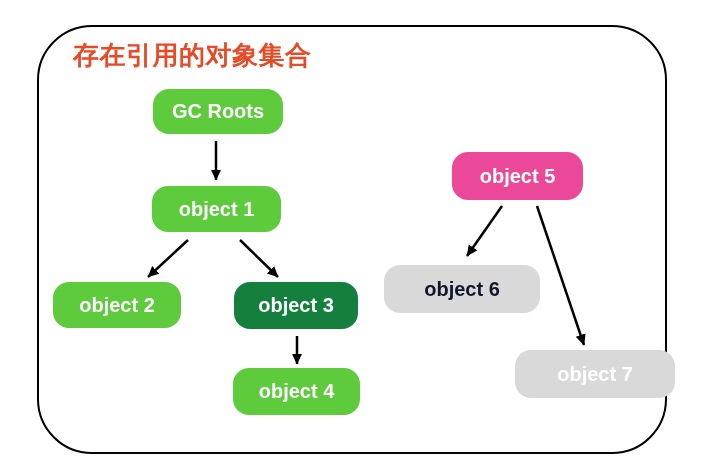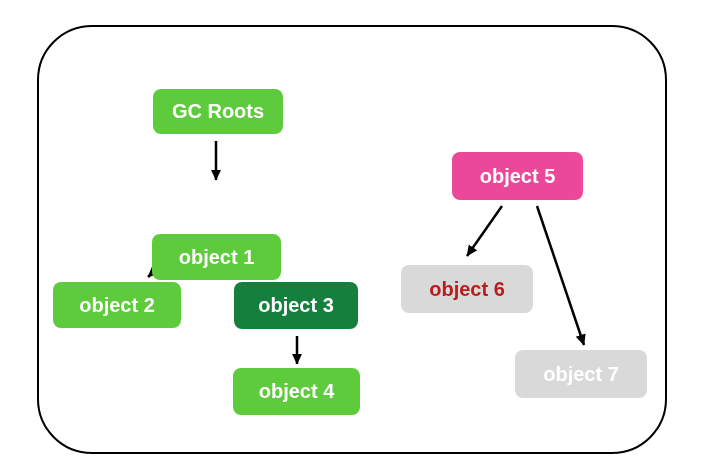--- a/index.html
+++ b/index.html
@@ -37,56 +37,57 @@
   #edge-layer {
     position: absolute;
     left: 0;
     top: 0;
     width: 702px;
     height: 476px;
     pointer-events: none;
   }
   .node {
     position: absolute;
-    border-radius: 8px;
+    border-radius: 16px;
     display: flex;
     align-items: center;
     justify-content: center;
     font-size: 20px;
     font-weight: bold;
     white-space: nowrap;
   }
 </style>
 </head>
 <body>
 
 <div class="canvas">
   <div class="frame"></div>
 
+  <div class="group-title left" style="color: rgb(230, 74, 38);">存在引用的对象集合</div>
 
 
   <svg id="edge-layer" width="702" height="476" viewBox="0 0 702 476" xmlns="http://www.w3.org/2000/svg">
     <defs>
       <marker id="arrowhead" markerUnits="userSpaceOnUse" markerWidth="14" markerHeight="14" refX="10.5" refY="6" orient="auto">
         <path d="M0,0.8 L11,6 L0,11.2 Z" fill="#000000"></path>
       </marker>
     </defs>
     <g id="edge-group">
         <line x1="216" y1="141" x2="216" y2="180" stroke="#000000" stroke-width="2.5" marker-end="url(#arrowhead)"></line>
         <line x1="188" y1="240" x2="148" y2="277" stroke="#000000" stroke-width="2.5" marker-end="url(#arrowhead)"></line>
         <line x1="240" y1="240" x2="278" y2="277" stroke="#000000" stroke-width="2.5" marker-end="url(#arrowhead)"></line>
         <line x1="297" y1="336" x2="297" y2="364" stroke="#000000" stroke-width="2.5" marker-end="url(#arrowhead)"></line>
         <line x1="502" y1="206" x2="467" y2="256" stroke="#000000" stroke-width="2.5" marker-end="url(#arrowhead)"></line>
         <line x1="537" y1="206" x2="584" y2="345" stroke="#000000" stroke-width="2.5" marker-end="url(#arrowhead)"></line>
       </g>
   </svg>
 
   <div id="node-layer">
       <div class="node" style="left: 153px; top: 89px; width: 130px; height: 45px; background: rgb(93, 203, 60); color: rgb(255, 255, 255);">GC Roots</div>
-      <div class="node" style="left: 152px; top: 186px; width: 129px; height: 46px; background: rgb(93, 203, 60); color: rgb(255, 255, 255); margin-top: 48px;">object 1</div>
+      <div class="node" style="left: 152px; top: 186px; width: 129px; height: 46px; background: rgb(93, 203, 60); color: rgb(255, 255, 255);">object 1</div>
       <div class="node" style="left: 53px; top: 282px; width: 128px; height: 46px; background: rgb(93, 203, 60); color: rgb(255, 255, 255);">object 2</div>
       <div class="node" style="left: 234px; top: 282px; width: 124px; height: 47px; background: #15803d; color: rgb(255, 255, 255);">object 3</div>
       <div class="node" style="left: 233px; top: 368px; width: 127px; height: 47px; background: rgb(93, 203, 60); color: rgb(255, 255, 255);">object 4</div>
       <div class="node" style="left: 452px; top: 152px; width: 131px; height: 48px; background: #ec4899; color: rgb(255, 255, 255);">object 5</div>
-      <div class="node" style="left: 401px; top: 265px; width: 132px; height: 48px; background: rgb(217, 217, 217); color: #b91c1c;">object 6</div>
-      <div class="node" style="left: 515px; top: 350px; width: 132px; height: 48px; background: rgb(217, 217, 217); color: rgb(255, 255, 255);">object 7</div>
+      <div class="node" style="left: 384px; top: 265px; width: 156px; height: 48px; background: rgb(217, 217, 217); color: #0f172a;">object 6</div>
+      <div class="node" style="left: 515px; top: 350px; width: 160px; height: 48px; background: rgb(217, 217, 217); color: rgb(255, 255, 255);">object 7</div>
     </div>
 </div>
 
 </body></html>

